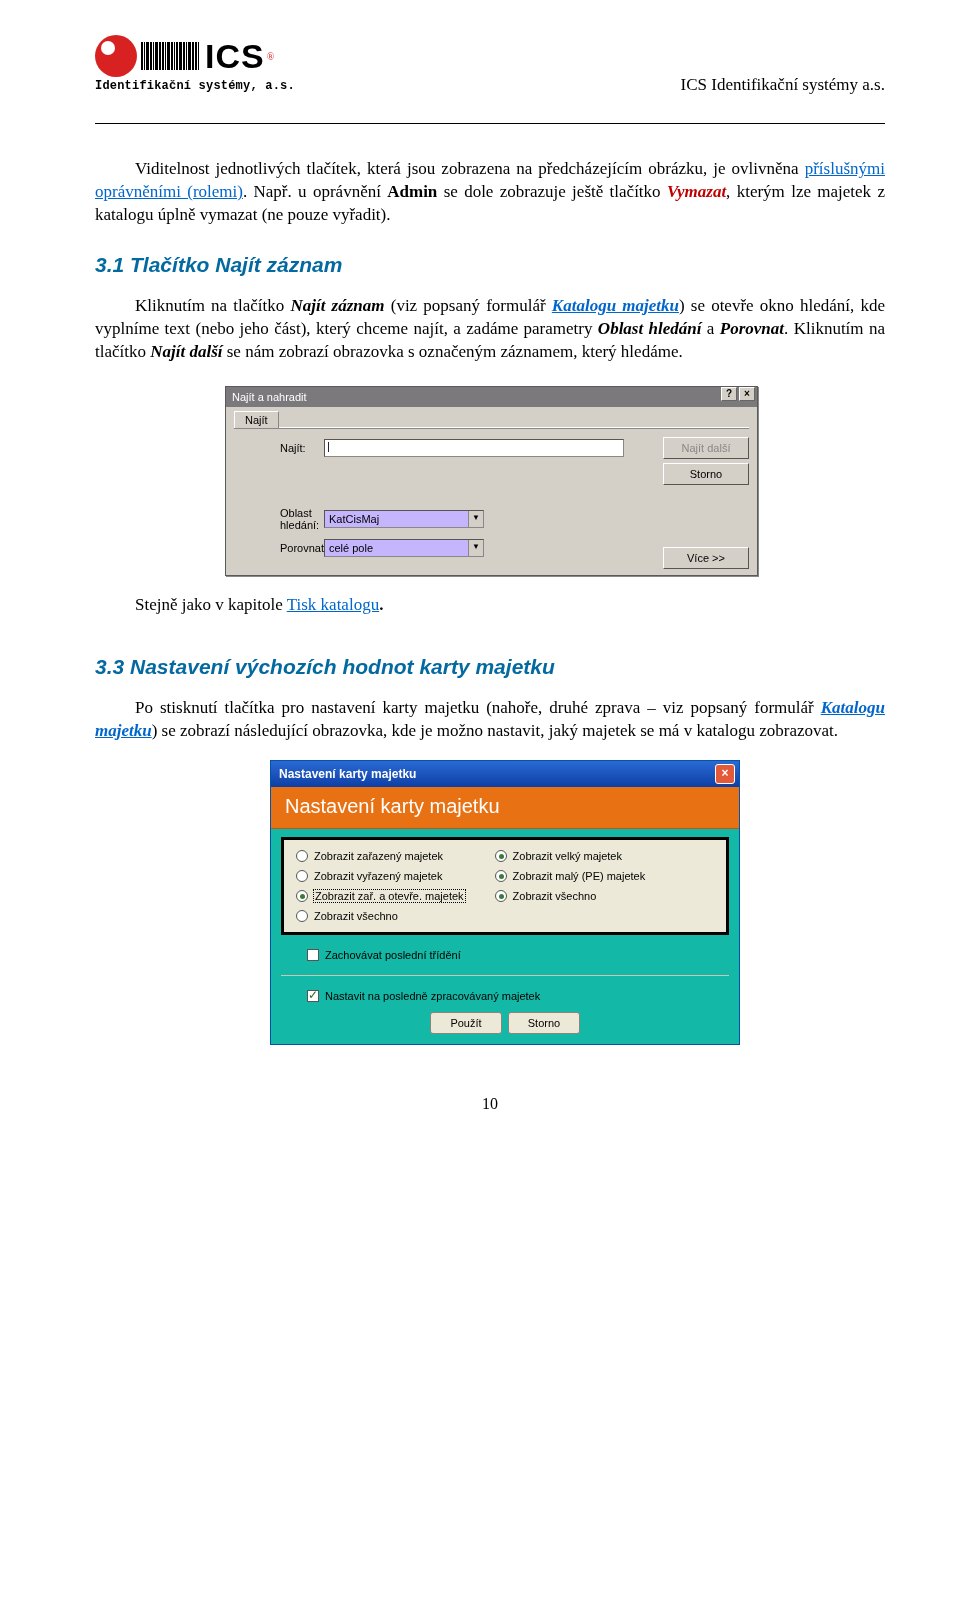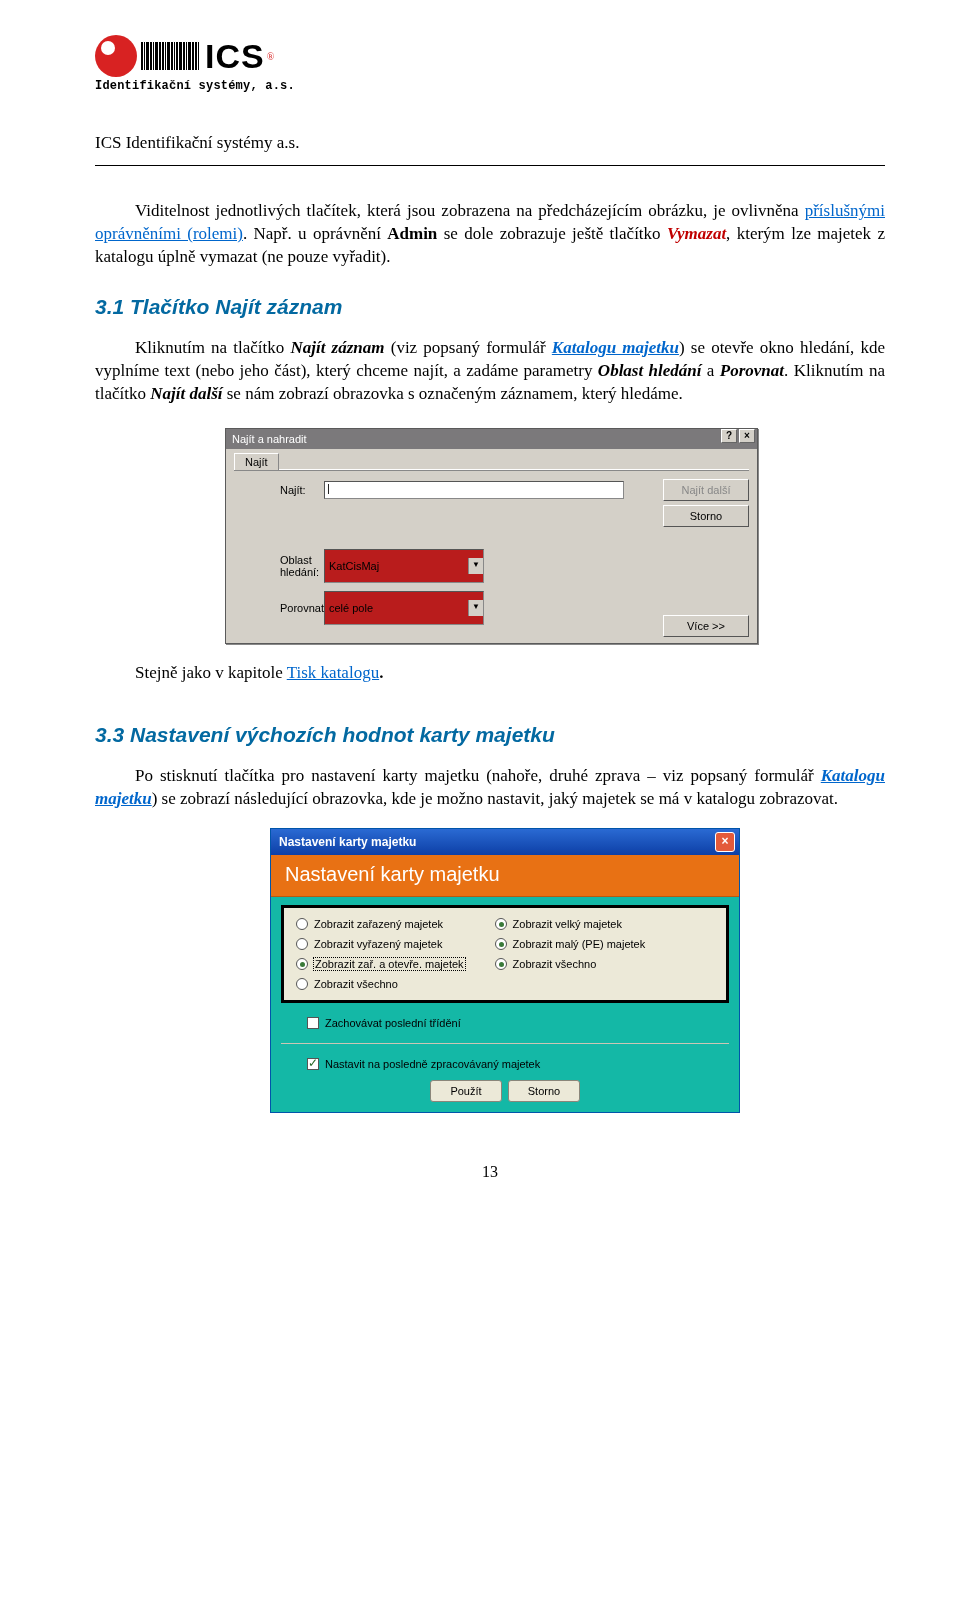--- a/index.html
+++ b/index.html
@@ -12,22 +12,21 @@
     width: 960px;
   }
   .page {
     padding: 35px 75px 40px 95px;
   }
   
   .hdr {
     display: flex;
     justify-content: space-between;
     align-items: flex-start;
-    margin-bottom: 12px;
-    flex-direction: column;
+    margin-bottom: 28px;
   }
   .logo { display: flex; flex-direction: column; }
   .logo-top { display: flex; align-items: center; }
   .logo-circle {
     width: 42px; height: 42px; border-radius: 50%;
     background: #d82222; position: relative; margin-right: 4px;
   }
   .logo-circle::before {
     content:""; position:absolute; left:6px; top:6px;
     width:14px; height:14px; border-radius:50%; background:#fff;
@@ -109,21 +108,21 @@
   }
   .dlg1-tabline { border-top:1px solid #fff; border-bottom:1px solid #888; height:0; margin-bottom:10px;}
   .dlg1-row { display:flex; align-items:center; margin: 8px 0; }
   .dlg1-lbl { width: 90px; padding-left: 46px; }
   .dlg1-input {
     flex: 0 0 300px; height: 18px;
     background:#fff; border:1px solid #888;
     border-top-color:#555; border-left-color:#555;
   }
   .dlg1-combo {
-    flex: 0 0 160px; height: 34px; background:#b91c1c;
+    flex: 0 0 160px; height: 18px; background:#c4b5fd;
     border:1px solid #888; border-top-color:#555; border-left-color:#555;
     display:flex; justify-content:space-between; align-items:center;
     padding: 0 0 0 4px; font-size:11px;
   }
   .dlg1-combo .arrow {
     width:15px; height:16px; background:#d4d0c8;
     border-left:1px solid #888; text-align:center; line-height:14px;
     font-size:8px;
   }
   .dlg1-btncol {
@@ -362,15 +361,15 @@
         </div>
 
         <div class="dlg2-btns">
           <div class="dlg2-btn">Použít</div>
           <div class="dlg2-btn">Storno</div>
         </div>
       </div>
     </div>
   </div>
 
-  <div class="page-num">13</div>
+  <div class="page-num">10</div>
 
 </div>
 
 </body></html>

